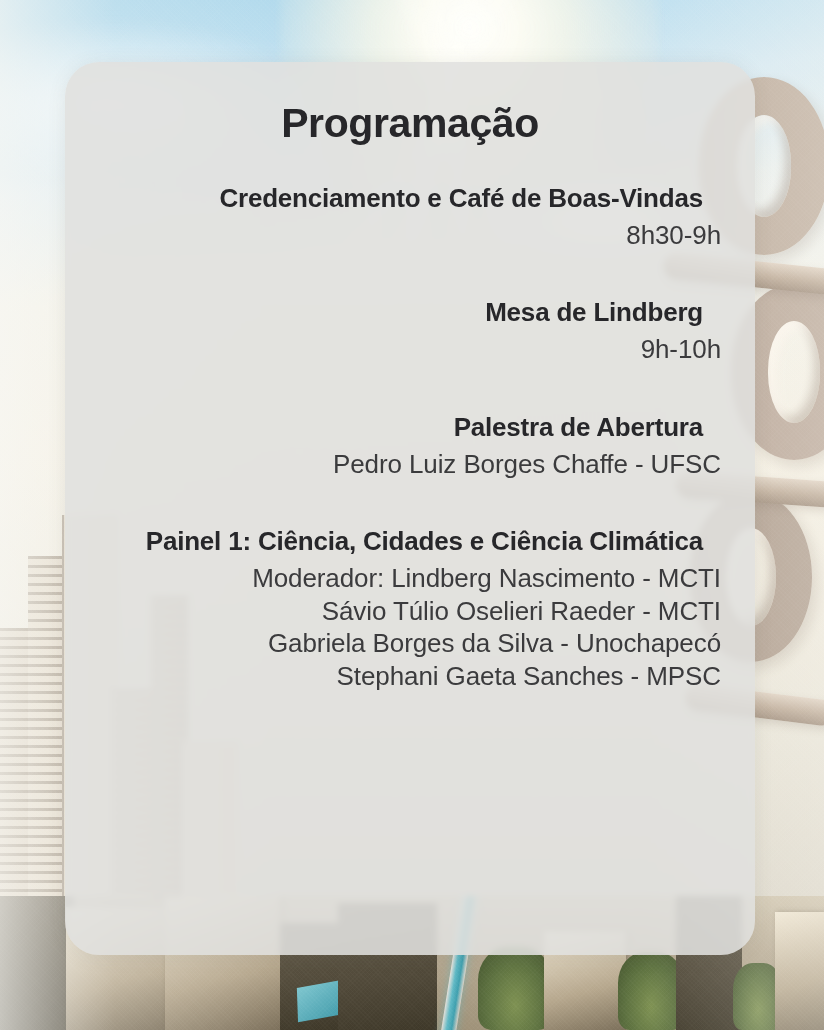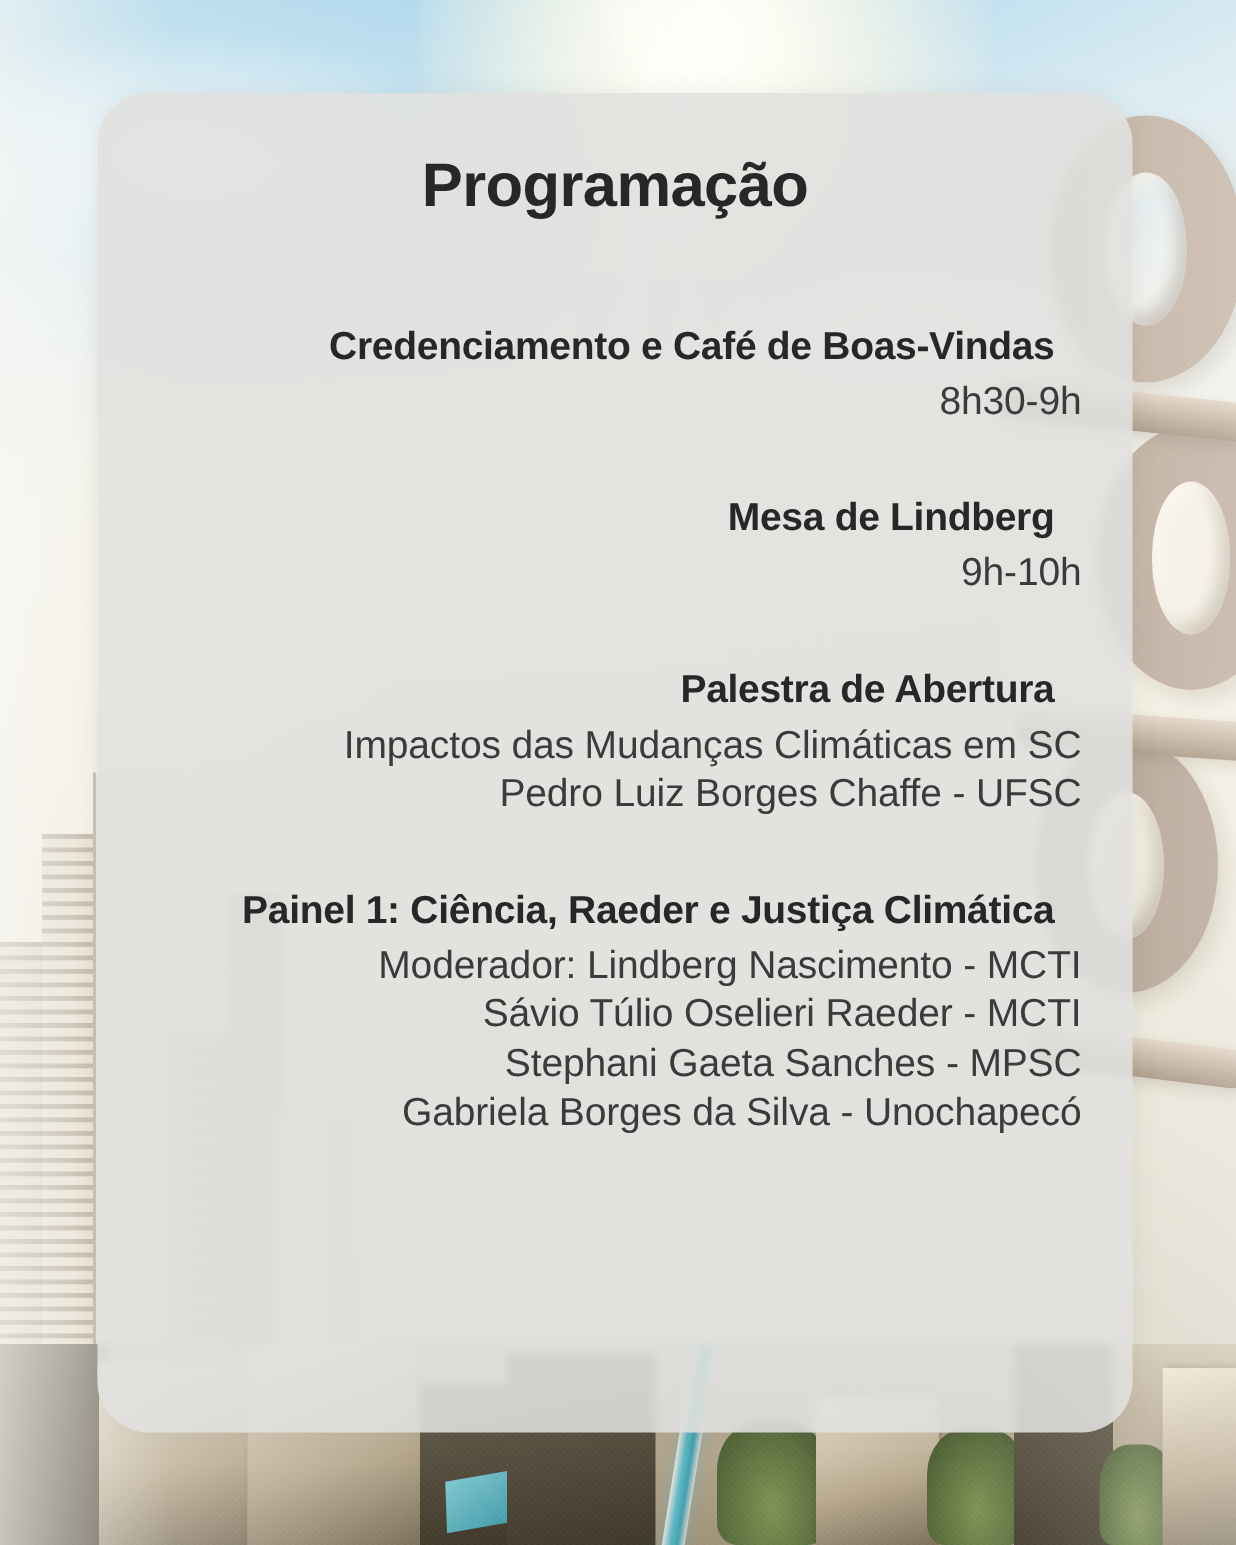--- a/index.html
+++ b/index.html
@@ -212,21 +212,21 @@
     align-items:center;
     overflow:hidden;
   }
 
   .card-title {
     font-size:41px;
     font-weight:bold;
     color:#27272a;
     letter-spacing:-0.4px;
     text-align:center;
-    margin-bottom:68px;
+    margin-bottom:36px;
   }
 
   .session { width:100%; text-align:right; margin-bottom:46px; }
   .session:last-child { margin-bottom:0; }
 
   .session-heading {
     font-size:26px;
     font-weight:bold;
     color:#27272a;
     line-height:1.18;
@@ -310,26 +310,25 @@
       <div class="session-time">8h30-9h</div>
     </div>
 
     <div class="session">
       <div class="session-heading">Mesa de Lindberg</div>
       <div class="session-time">9h-10h</div>
     </div>
 
     <div class="session">
       <div class="session-heading">Palestra de Abertura</div>
-      <div class="session-line">Impactos das Mudanças Climáticas em SC</div>
       <div class="session-line">Pedro Luiz Borges Chaffe - UFSC</div>
     </div>
 
     <div class="session">
-      <div class="session-heading">Painel 1: Ciência, Raeder e Justiça Climática</div>
+      <div class="session-heading">Painel 1: Ciência, Cidades e Ciência Climática</div>
       <div class="session-line">Moderador: Lindberg Nascimento - MCTI</div>
       <div class="session-line">Sávio Túlio Oselieri Raeder - MCTI</div>
+      <div class="session-line">Gabriela Borges da Silva - Unochapecó</div>
       <div class="session-line">Stephani Gaeta Sanches - MPSC</div>
-      <div class="session-line">Gabriela Borges da Silva - Unochapecó</div>
     </div>
 
   </div>
 </div>
 
 </body></html>

